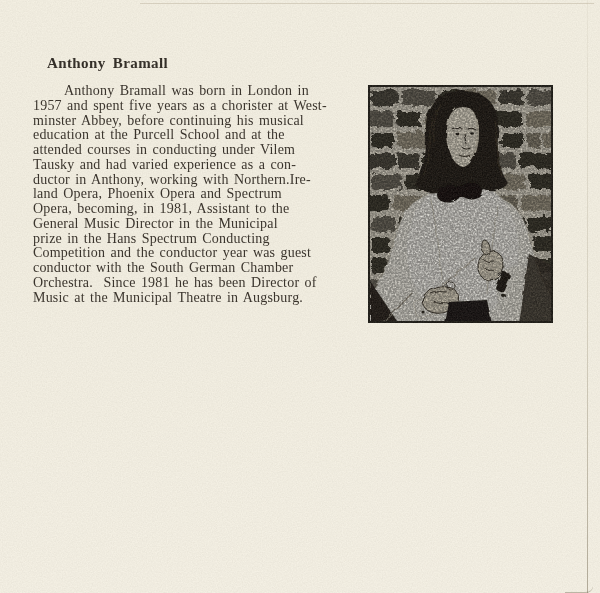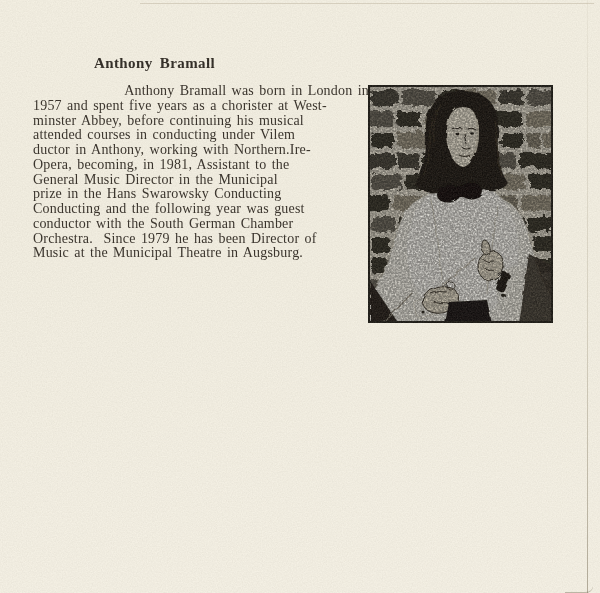--- a/index.html
+++ b/index.html
@@ -26,32 +26,31 @@
   .corner-curl {
     position: absolute; left: 565px; top: 586px; width: 28px; height: 6px;
     border-bottom: 1px solid rgba(120,110,88,0.45);
     border-radius: 0 0 12px 0;
   }
   .heading {
     position: absolute; left: 47px; top: 55px;
     font-size: 15px; font-weight: bold;
     letter-spacing: 0.4px; word-spacing: 3px;
     color: #2d2822;
-    margin-left: 47px;
   }
   .bio {
     position: absolute; left: 33px; top: 84px; width: 336px;
     font-size: 14px; line-height: 14.75px;
     color: #332d26;
   }
   .bio-line {
     white-space: pre;
     letter-spacing: 0.2px; word-spacing: 1.6px;
   }
-  .bio-line.first { text-indent: 31px; text-align: right; }
+  .bio-line.first { text-indent: 31px; }
   .photo-frame {
     position: absolute; left: 368px; top: 85px;
     width: 181px; height: 234px;
     border: 2px solid #1a1813;
     background: #e6e2d4;
   }
   .photo-frame svg { display: block; }
   .noise-overlay {
     position: absolute; inset: 0;
     pointer-events: none;
@@ -65,28 +64,31 @@
   <div class="scan-top"></div>
   <div class="scan-right"></div>
   <div class="corner-curl"></div>
 
   <div class="heading">Anthony Bramall</div>
 
   <div class="bio">
     <div class="bio-line first">Anthony Bramall was born in London in</div>
     <div class="bio-line">1957 and spent five years as a chorister at West-</div>
     <div class="bio-line">minster Abbey, before continuing his musical</div>
+    <div class="bio-line">education at the Purcell School and at the</div>
     <div class="bio-line">attended courses in conducting under Vilem</div>
+    <div class="bio-line">Tausky and had varied experience as a con-</div>
     <div class="bio-line">ductor in Anthony, working with Northern.Ire-</div>
+    <div class="bio-line">land Opera, Phoenix Opera and Spectrum</div>
     <div class="bio-line">Opera, becoming, in 1981, Assistant to the</div>
     <div class="bio-line">General Music Director in the Municipal</div>
-    <div class="bio-line">prize in the Hans Swarowsky Conducting</div>
-    <div class="bio-line">Conducting and the following year was guest</div>
+    <div class="bio-line">prize in the Hans Spectrum Conducting</div>
+    <div class="bio-line">Competition and the conductor year was guest</div>
     <div class="bio-line">conductor with the South German Chamber</div>
-    <div class="bio-line">Orchestra.  Since 1979 he has been Director of</div>
+    <div class="bio-line">Orchestra.  Since 1981 he has been Director of</div>
     <div class="bio-line">Music at the Municipal Theatre in Augsburg.</div>
   </div>
 
   <div class="photo-frame">
     <svg width="181" height="234" viewBox="0 0 181 234" xmlns="http://www.w3.org/2000/svg">
       <defs>
         <filter id="rough" x="-10%" y="-10%" width="120%" height="120%">
           <feTurbulence type="turbulence" baseFrequency="0.09 0.13" numOctaves="3" seed="7" result="n"></feTurbulence>
           <feDisplacementMap in="SourceGraphic" in2="n" scale="7"></feDisplacementMap>
         </filter>

